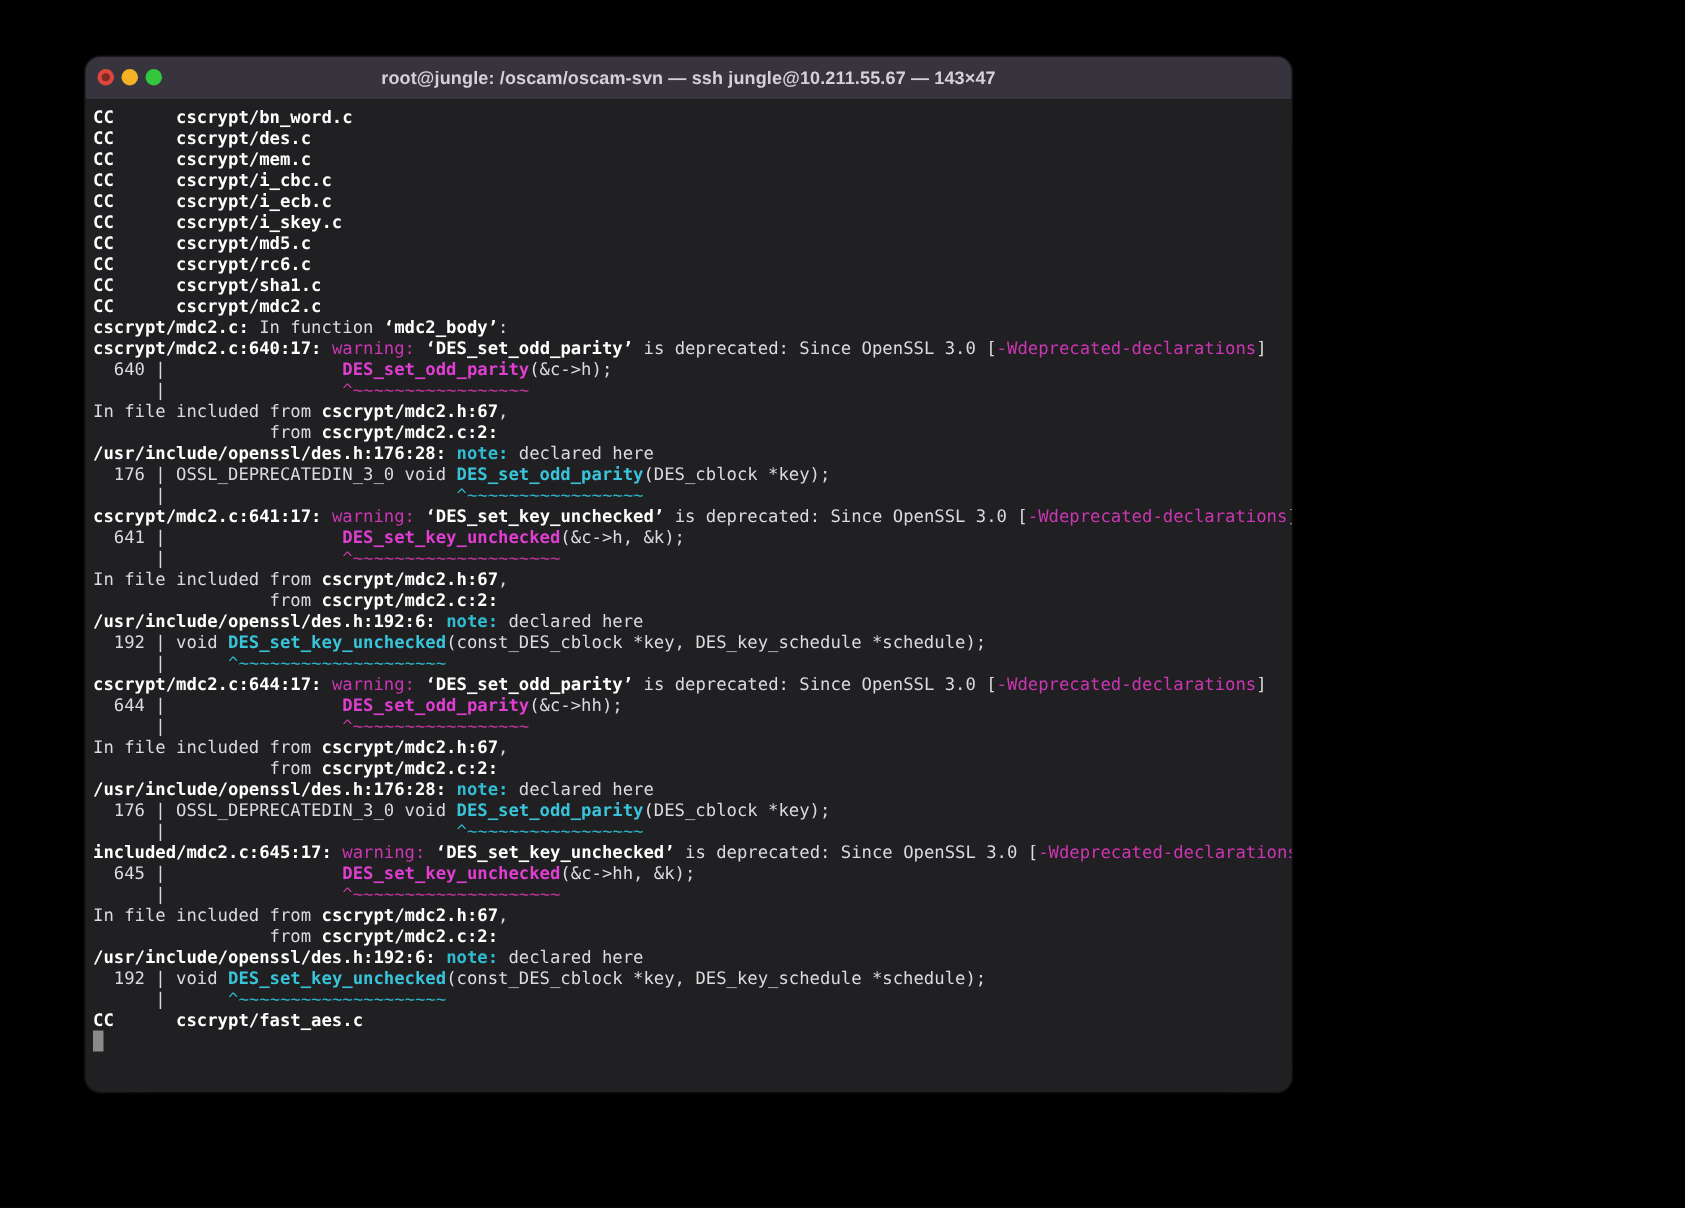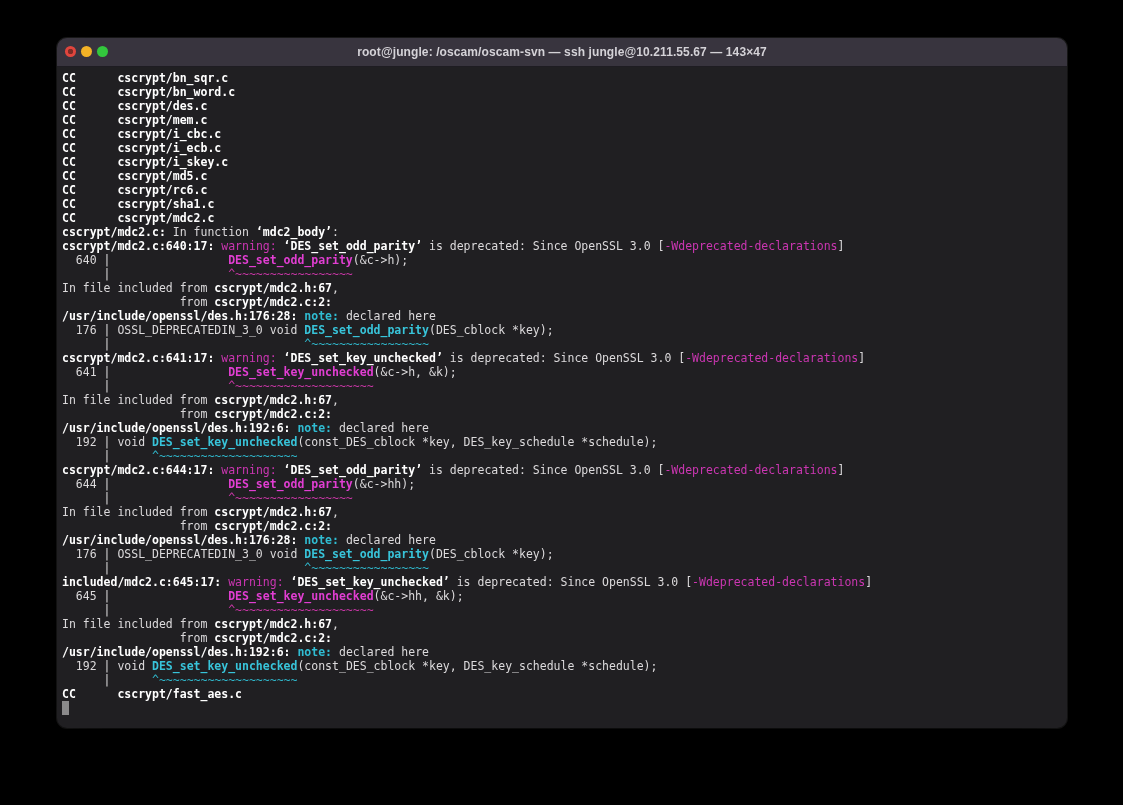--- a/index.html
+++ b/index.html
@@ -14,21 +14,21 @@
   .stage {
     position: relative;
     width: 1123px;
     height: 805px;
     background: #000;
   }
   .window {
     position: absolute;
     left: 57px;
     top: 38px;
-    width: 1010px;
+    width: 804px;
     height: 690px;
     border-radius: 10px;
     background: var(--terminal-bg, #201f22);
     box-shadow: 0 18px 45px rgba(0,0,0,0.65), 0 0 0 1px rgba(255,255,255,0.10);
     overflow: hidden;
   }
   .titlebar {
     position: relative;
     height: 28px;
     background: var(--titlebar-bg, #38343e);
@@ -95,21 +95,20 @@
   <div class="window">
     <div class="titlebar">
       <div class="traffic">
         <button class="tl-btn tl-red"></button>
         <button class="tl-btn tl-yellow"></button>
         <button class="tl-btn tl-green"></button>
       </div>
       <div class="title-text">root@jungle: /oscam/oscam-svn — ssh jungle@10.211.55.67 — 143×47</div>
     </div>
     <div class="screen">
-        <div class="tl"><span class="s-b">CC      cscrypt/bn_sqr.c</span></div>
         <div class="tl"><span class="s-b">CC      cscrypt/bn_word.c</span></div>
         <div class="tl"><span class="s-b">CC      cscrypt/des.c</span></div>
         <div class="tl"><span class="s-b">CC      cscrypt/mem.c</span></div>
         <div class="tl"><span class="s-b">CC      cscrypt/i_cbc.c</span></div>
         <div class="tl"><span class="s-b">CC      cscrypt/i_ecb.c</span></div>
         <div class="tl"><span class="s-b">CC      cscrypt/i_skey.c</span></div>
         <div class="tl"><span class="s-b">CC      cscrypt/md5.c</span></div>
         <div class="tl"><span class="s-b">CC      cscrypt/rc6.c</span></div>
         <div class="tl"><span class="s-b">CC      cscrypt/sha1.c</span></div>
         <div class="tl"><span class="s-b">CC      cscrypt/mdc2.c</span></div>

